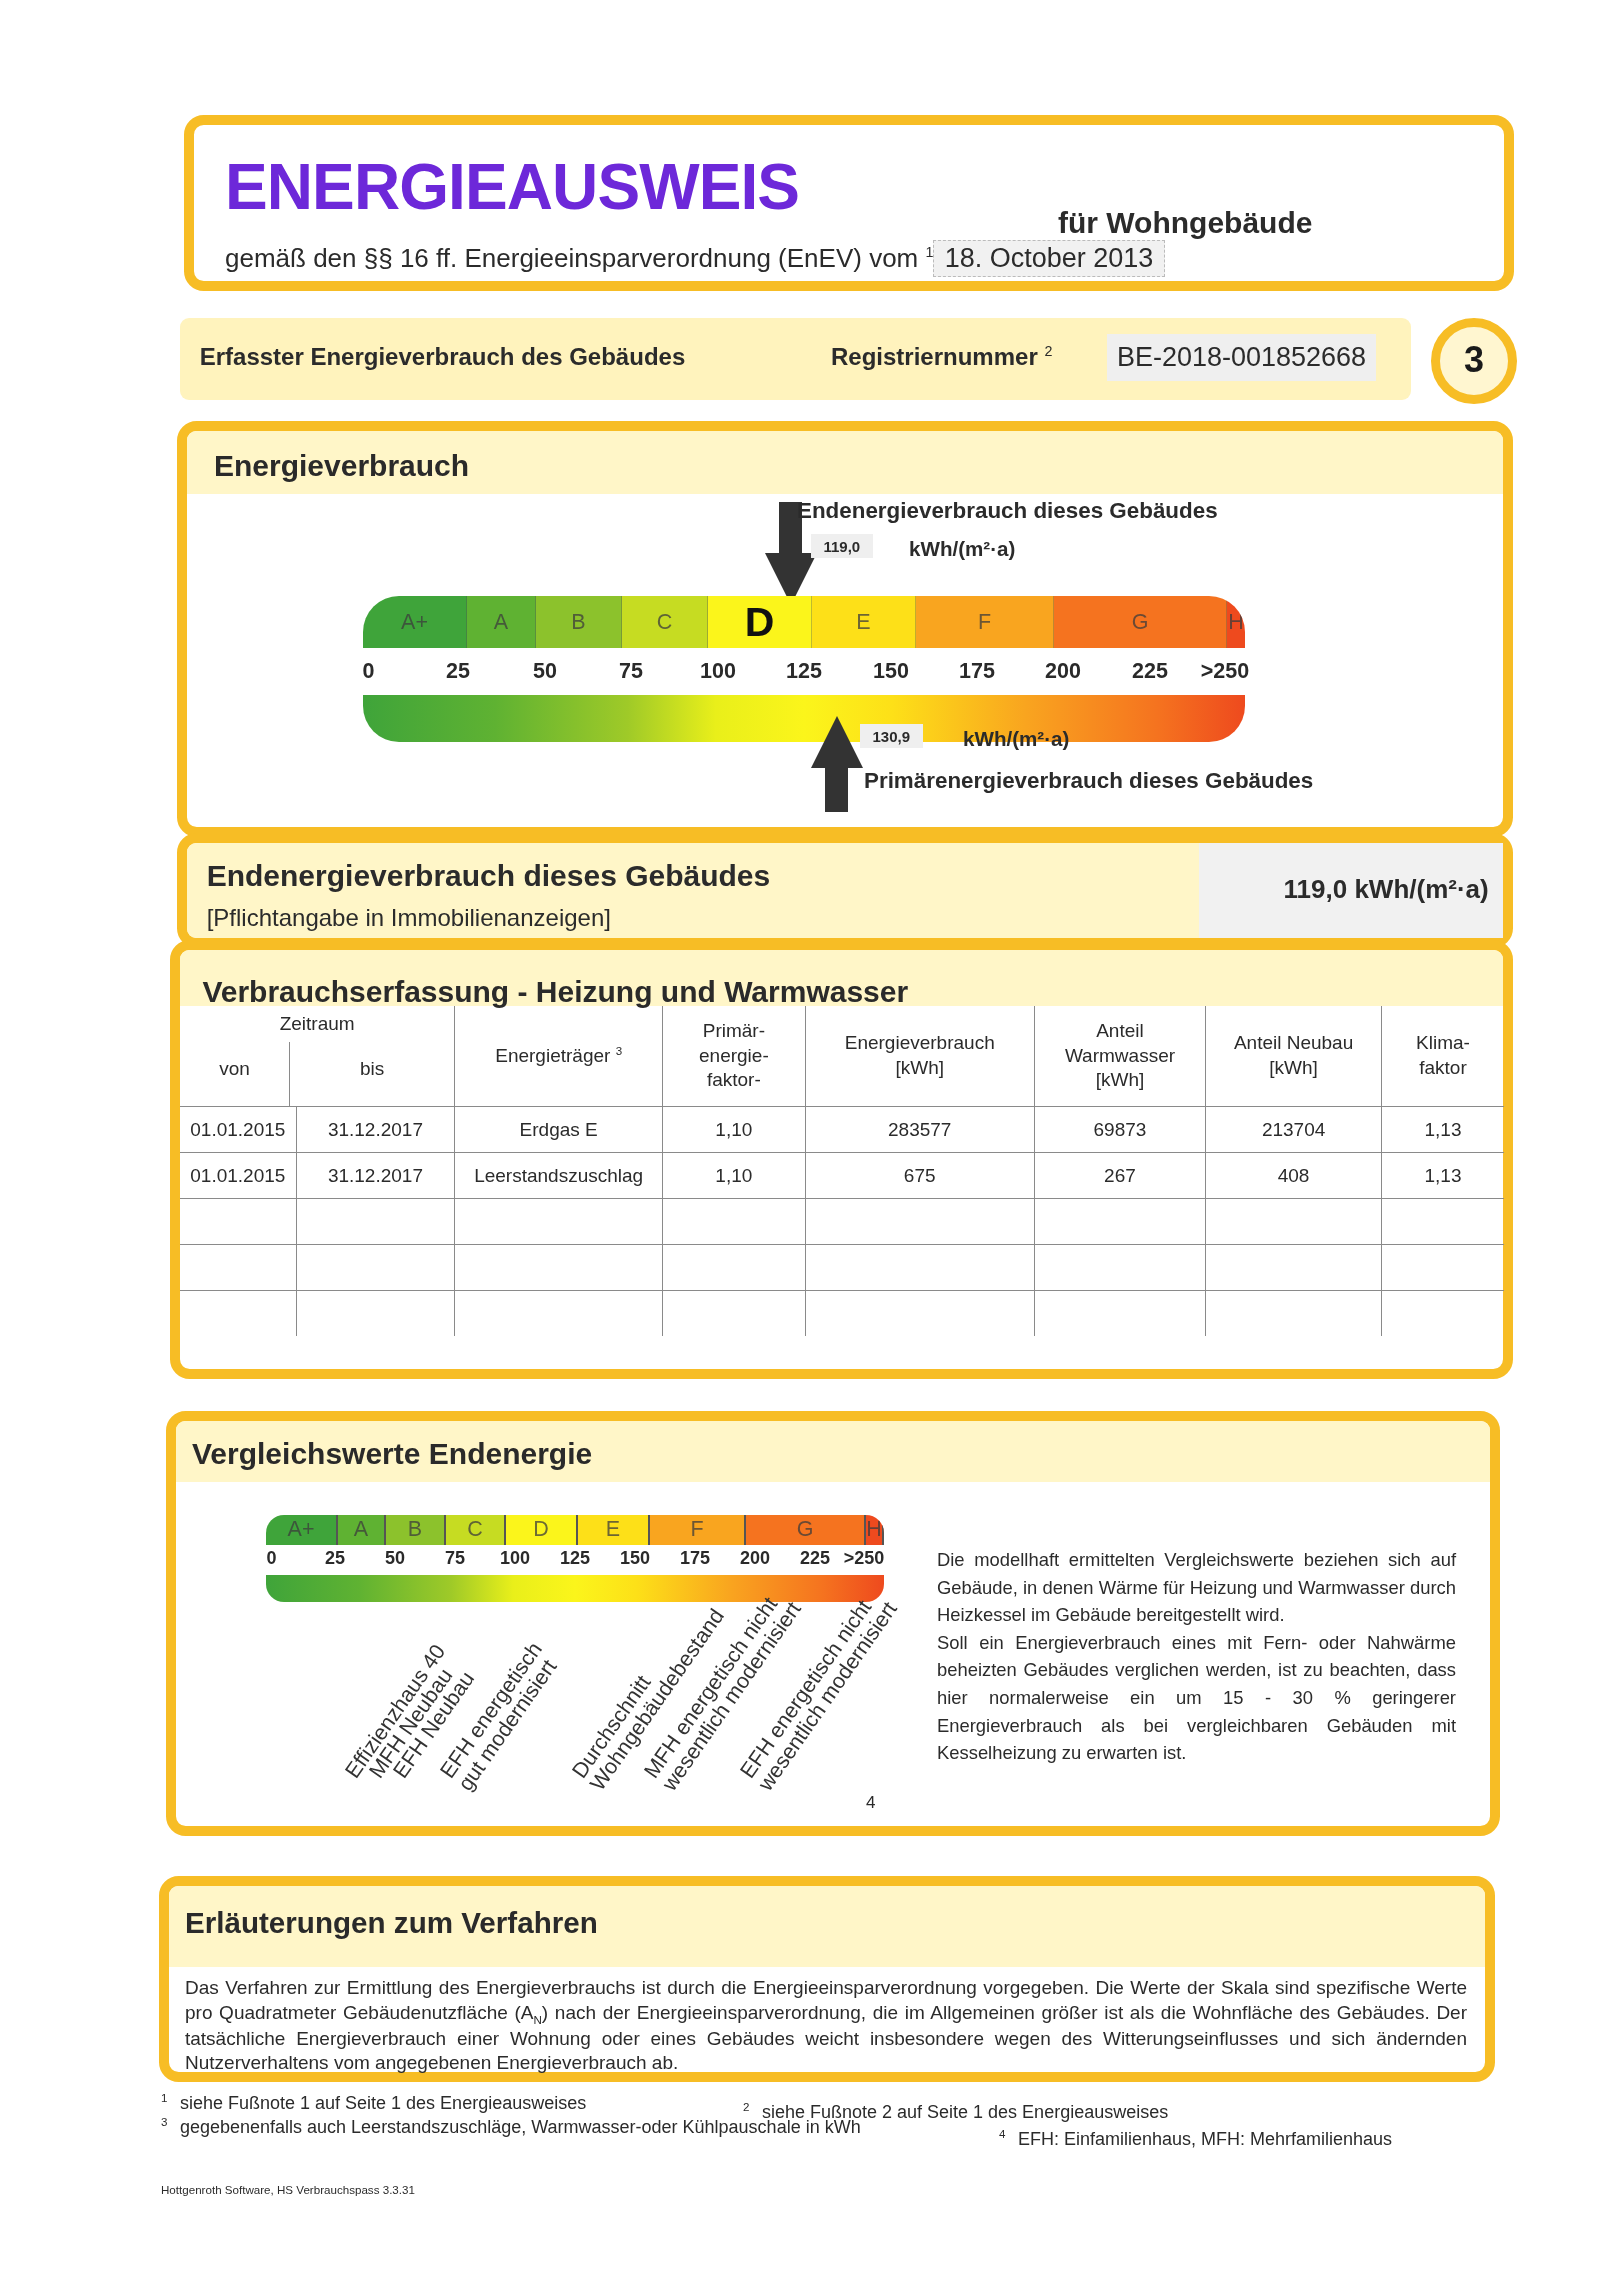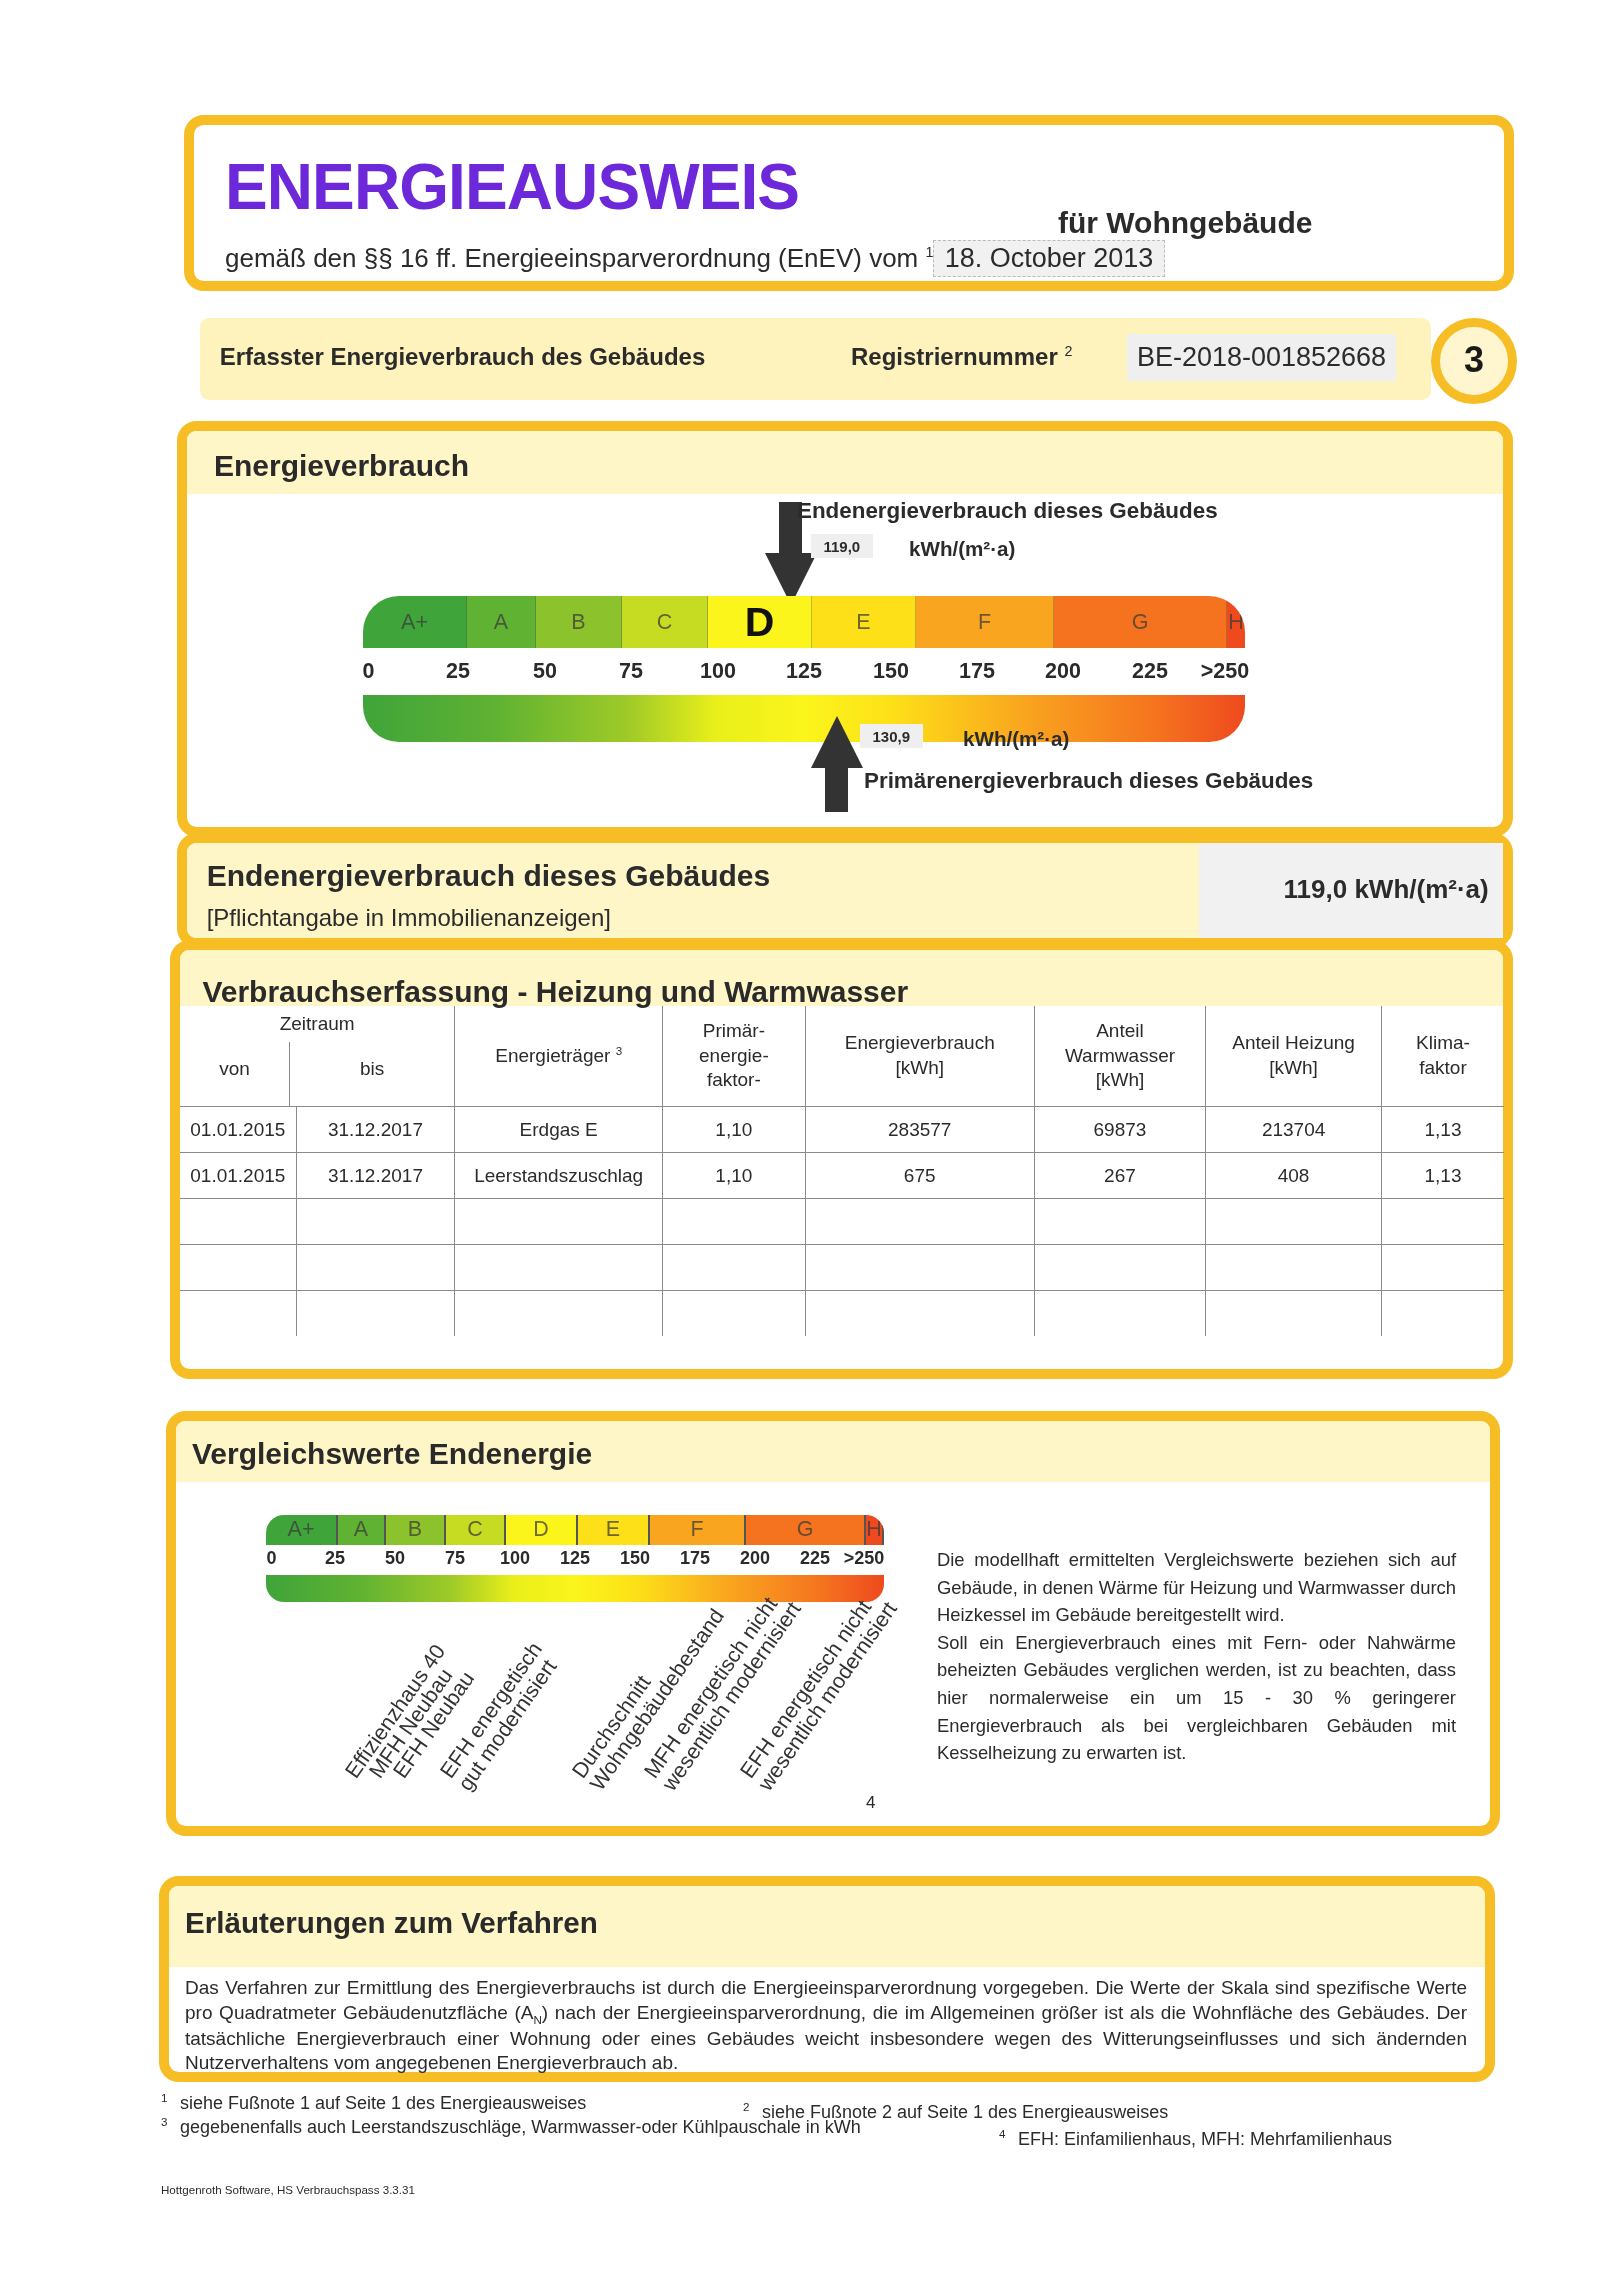--- a/index.html
+++ b/index.html
@@ -16,21 +16,21 @@
 
   
   #hdr { left: 184px; top: 115px; width: 1330px; height: 176px; }
   #hdr .big { position: absolute; left: 31px; top: 25px; font-size: 64px; font-weight: bold; letter-spacing: -0.9px; color: #6d28d9; }
   #hdr .for { position: absolute; left: 864px; top: 81px; font-size: 30px; font-weight: bold; }
   #hdr .sub { position: absolute; left: 31px; top: 118px; font-size: 26px; }
   #hdr .sub sup { font-size: 14.3px; }
   #hdr .date { position: absolute; left: 739px; top: 115px; padding: 1.8px 10.7px; font-size: 27px; background: #f1f1f1; border: 0.9px dashed #bbb; }
 
   
-  #reg { position: absolute; left: 200px; top: 318px; width: 1231px; height: 82px; background: #fff3bd; border-radius: 9px; }
+  #reg { position: absolute; left: 180px; top: 318px; width: 1231px; height: 82px; background: #fff3bd; border-radius: 9px; }
   #reg .t1 { position: absolute; left: 19.7px; top: 25px; font-size: 24px; font-weight: bold; }
   #reg .t2 { position: absolute; left: 651px; top: 25px; font-size: 24px; font-weight: bold; }
   #reg .t2 sup { font-size: 14.3px; font-weight: normal; }
   #reg .num { position: absolute; left: 927px; top: 16px; width: 269px; height: 47px; background: #efefef; font-size: 27px; text-align: center; line-height: 47px; }
   #page-circle { position: absolute; left: 1431px; top: 318px; width: 86px; height: 86px; border: 9.9px solid #f7bd25; border-radius: 50%; box-sizing: border-box; background: #fff6d0; text-align: center; line-height: 66px; font-size: 36px; font-weight: bold; color: #1a1a1a; }
 
   
   #ev { left: 177px; top: 421px; width: 1336px; height: 416px; }
   #ev .band { position: absolute; left: 0; top: 0; right: 0; height: 63px; border-radius: 9px 9px 0 0; }
   #ev .sec-title { left: 27px; top: 18px; }
@@ -205,21 +205,21 @@
       </th>
       <th><span>Energieträger</span> <sup>3</sup></th>
       <th style="white-space:pre-line;">Primär-
 energie-
 faktor-</th>
       <th style="white-space:pre-line;">Energieverbrauch
 [kWh]</th>
       <th style="white-space:pre-line;">Anteil
 Warmwasser
 [kWh]</th>
-      <th style="white-space:pre-line;">Anteil Heizung
+      <th style="white-space:pre-line;">Anteil Neubau
 [kWh]</th>
       <th style="white-space:pre-line;">Klima-
 faktor</th>
     </tr>
     </tbody>
       <tbody id="tbody">
         <tr class="row">
           <td>01.01.2015</td>
           <td>31.12.2017</td>
           <td>Erdgas E</td>

